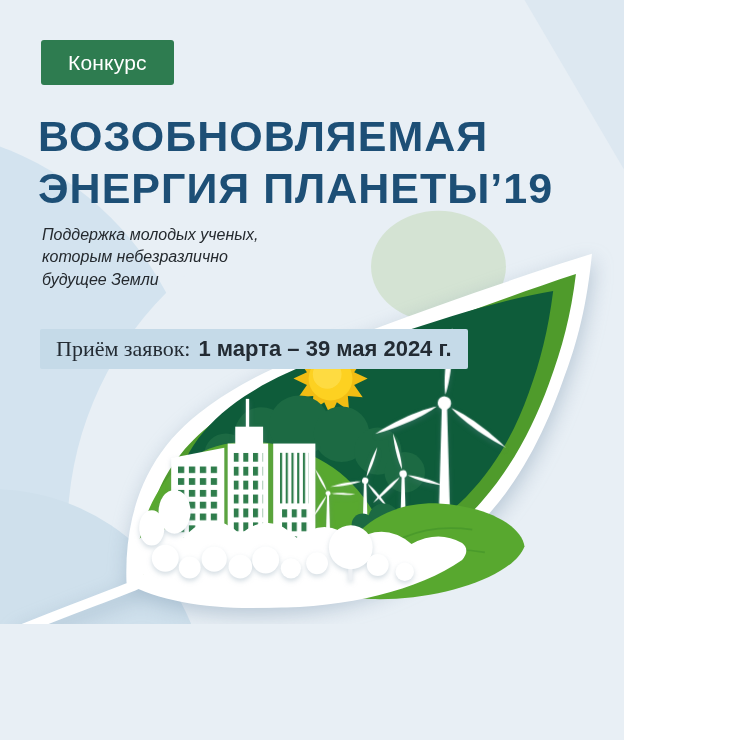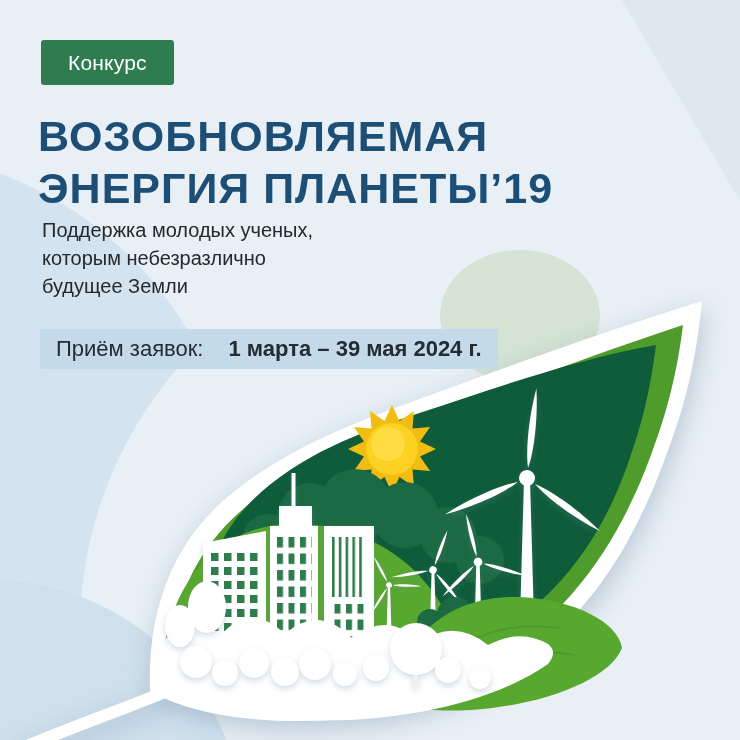--- a/index.html
+++ b/index.html
@@ -16,48 +16,49 @@
     --leaf-green-dark:#0e5c3a;
     --hill-green:#58a82f;
     --bush-green:#1c6a43;
     --window-green:#2f7d4c;
     --sun-ray:#f2bd13;
     --sun-core:#fdd121;
     --white:#ffffff;
   }
   html,body{margin:0;padding:0;background:#fff;}
   .canvas{
-    position:relative;width:740px;height:740px;overflow:hidden;
+    position:relative;width:624px;height:740px;overflow:hidden;
     background:var(--background);
     font-family:"Liberation Sans","DejaVu Sans",sans-serif;
   }
   .art{position:absolute;inset:0;z-index:1;display:block;}
   .overlay{position:absolute;inset:0;z-index:2;pointer-events:none;}
   .badge{
     position:absolute;left:41px;top:40px;
     background:var(--accent-green-badge);color:#fff;
     font-size:21px;line-height:1;padding:12px 27px;border-radius:3px;
     letter-spacing:.2px;
   }
   .title{
     position:absolute;left:38px;top:110px;
     color:var(--title-blue);font-weight:bold;font-size:43px;
     line-height:1.22;letter-spacing:1px;white-space:nowrap;
   }
   .subtitle{
-    position:absolute;left:42px;top:216px;
-    color:var(--body-text);font-size:20px;line-height:1.4;
+    position:absolute;left:42px;top:224px;
+    color:var(--body-text);font-size:16px;line-height:1.4;
     white-space:pre-line;
+    font-style:italic;
   }
   .chip{
     position:absolute;left:40px;top:329px;height:40px;
     background:var(--chip-background);display:flex;align-items:center;
     padding:0 16px;border-radius:2px;font-size:22px;color:#232b33;
   }
-  .chip .prefix{margin-right:25px;}
+  .chip .prefix{margin-right:8px;font-family:Liberation Serif, serif;}
   .chip .dates{font-weight:bold;}
   
   .c-base{fill:var(--background);}
   .c-swoosh{fill:var(--swoosh-blue);}
   .c-corner{fill:var(--corner-blue);}
   .c-topright{fill:var(--topright-blue);}
   .c-blob{fill:var(--pale-green-blob);}
   .c-white{fill:var(--white);}
   .c-mid{fill:var(--leaf-green-mid);}
   .c-dark{fill:var(--leaf-green-dark);}

